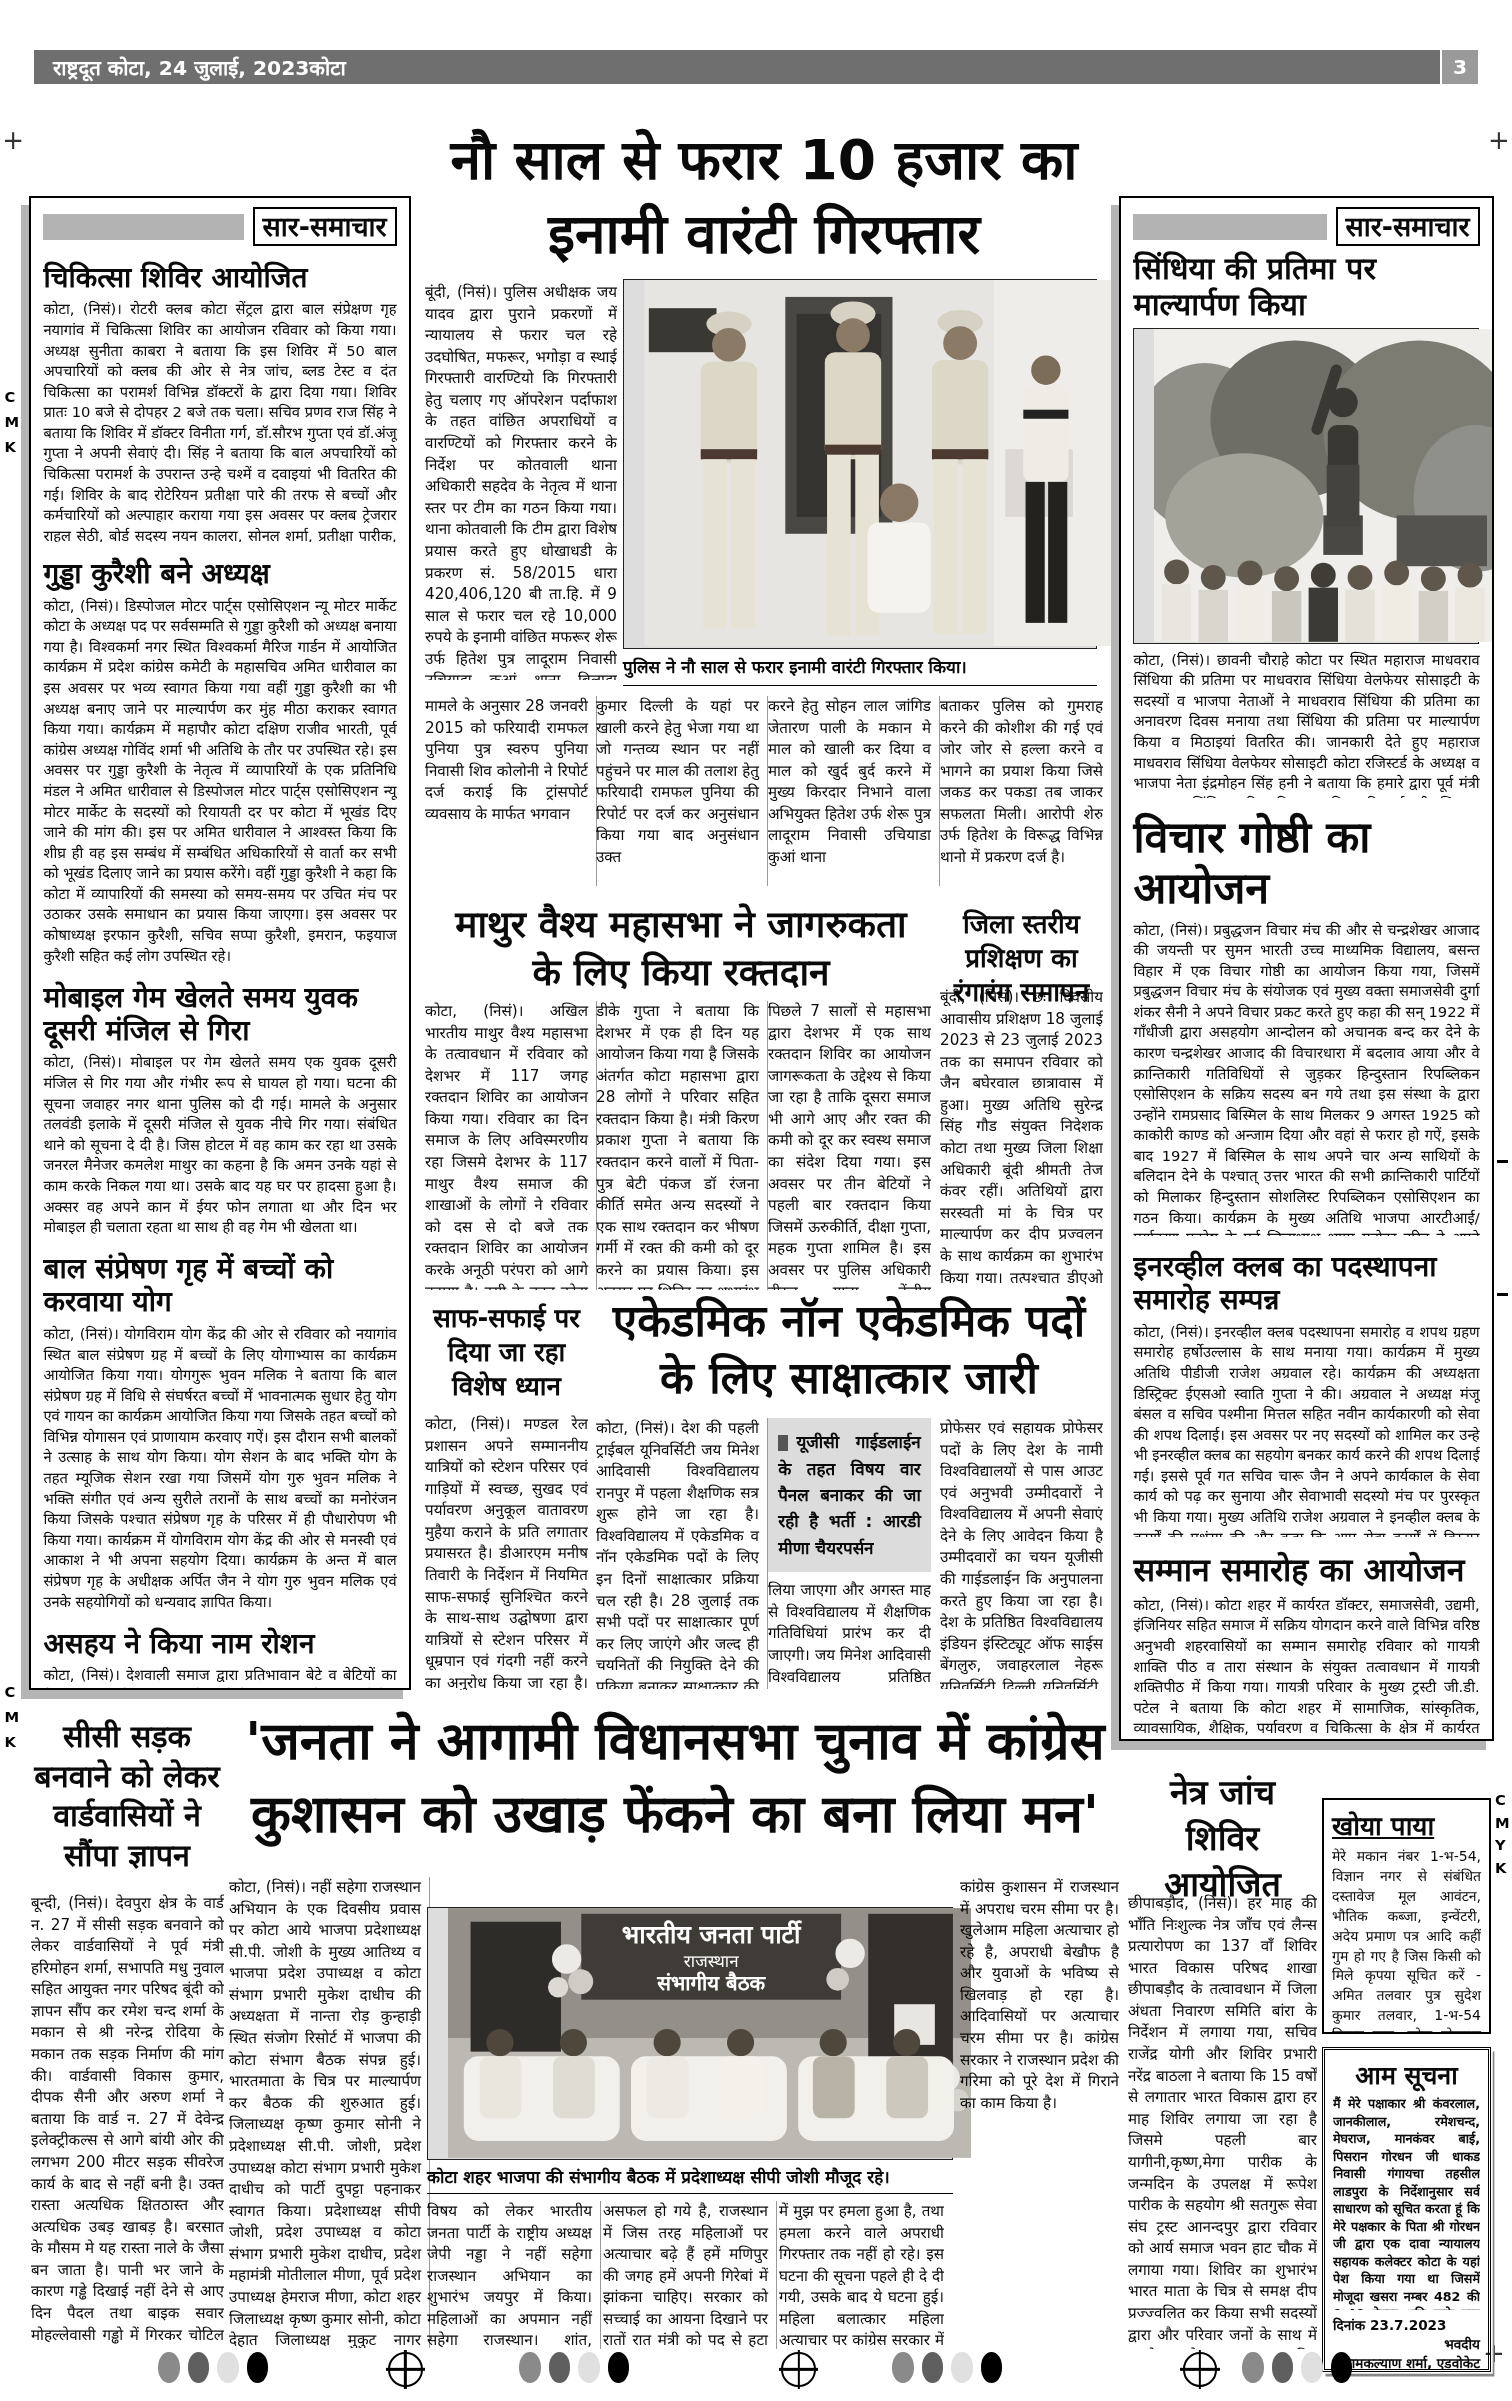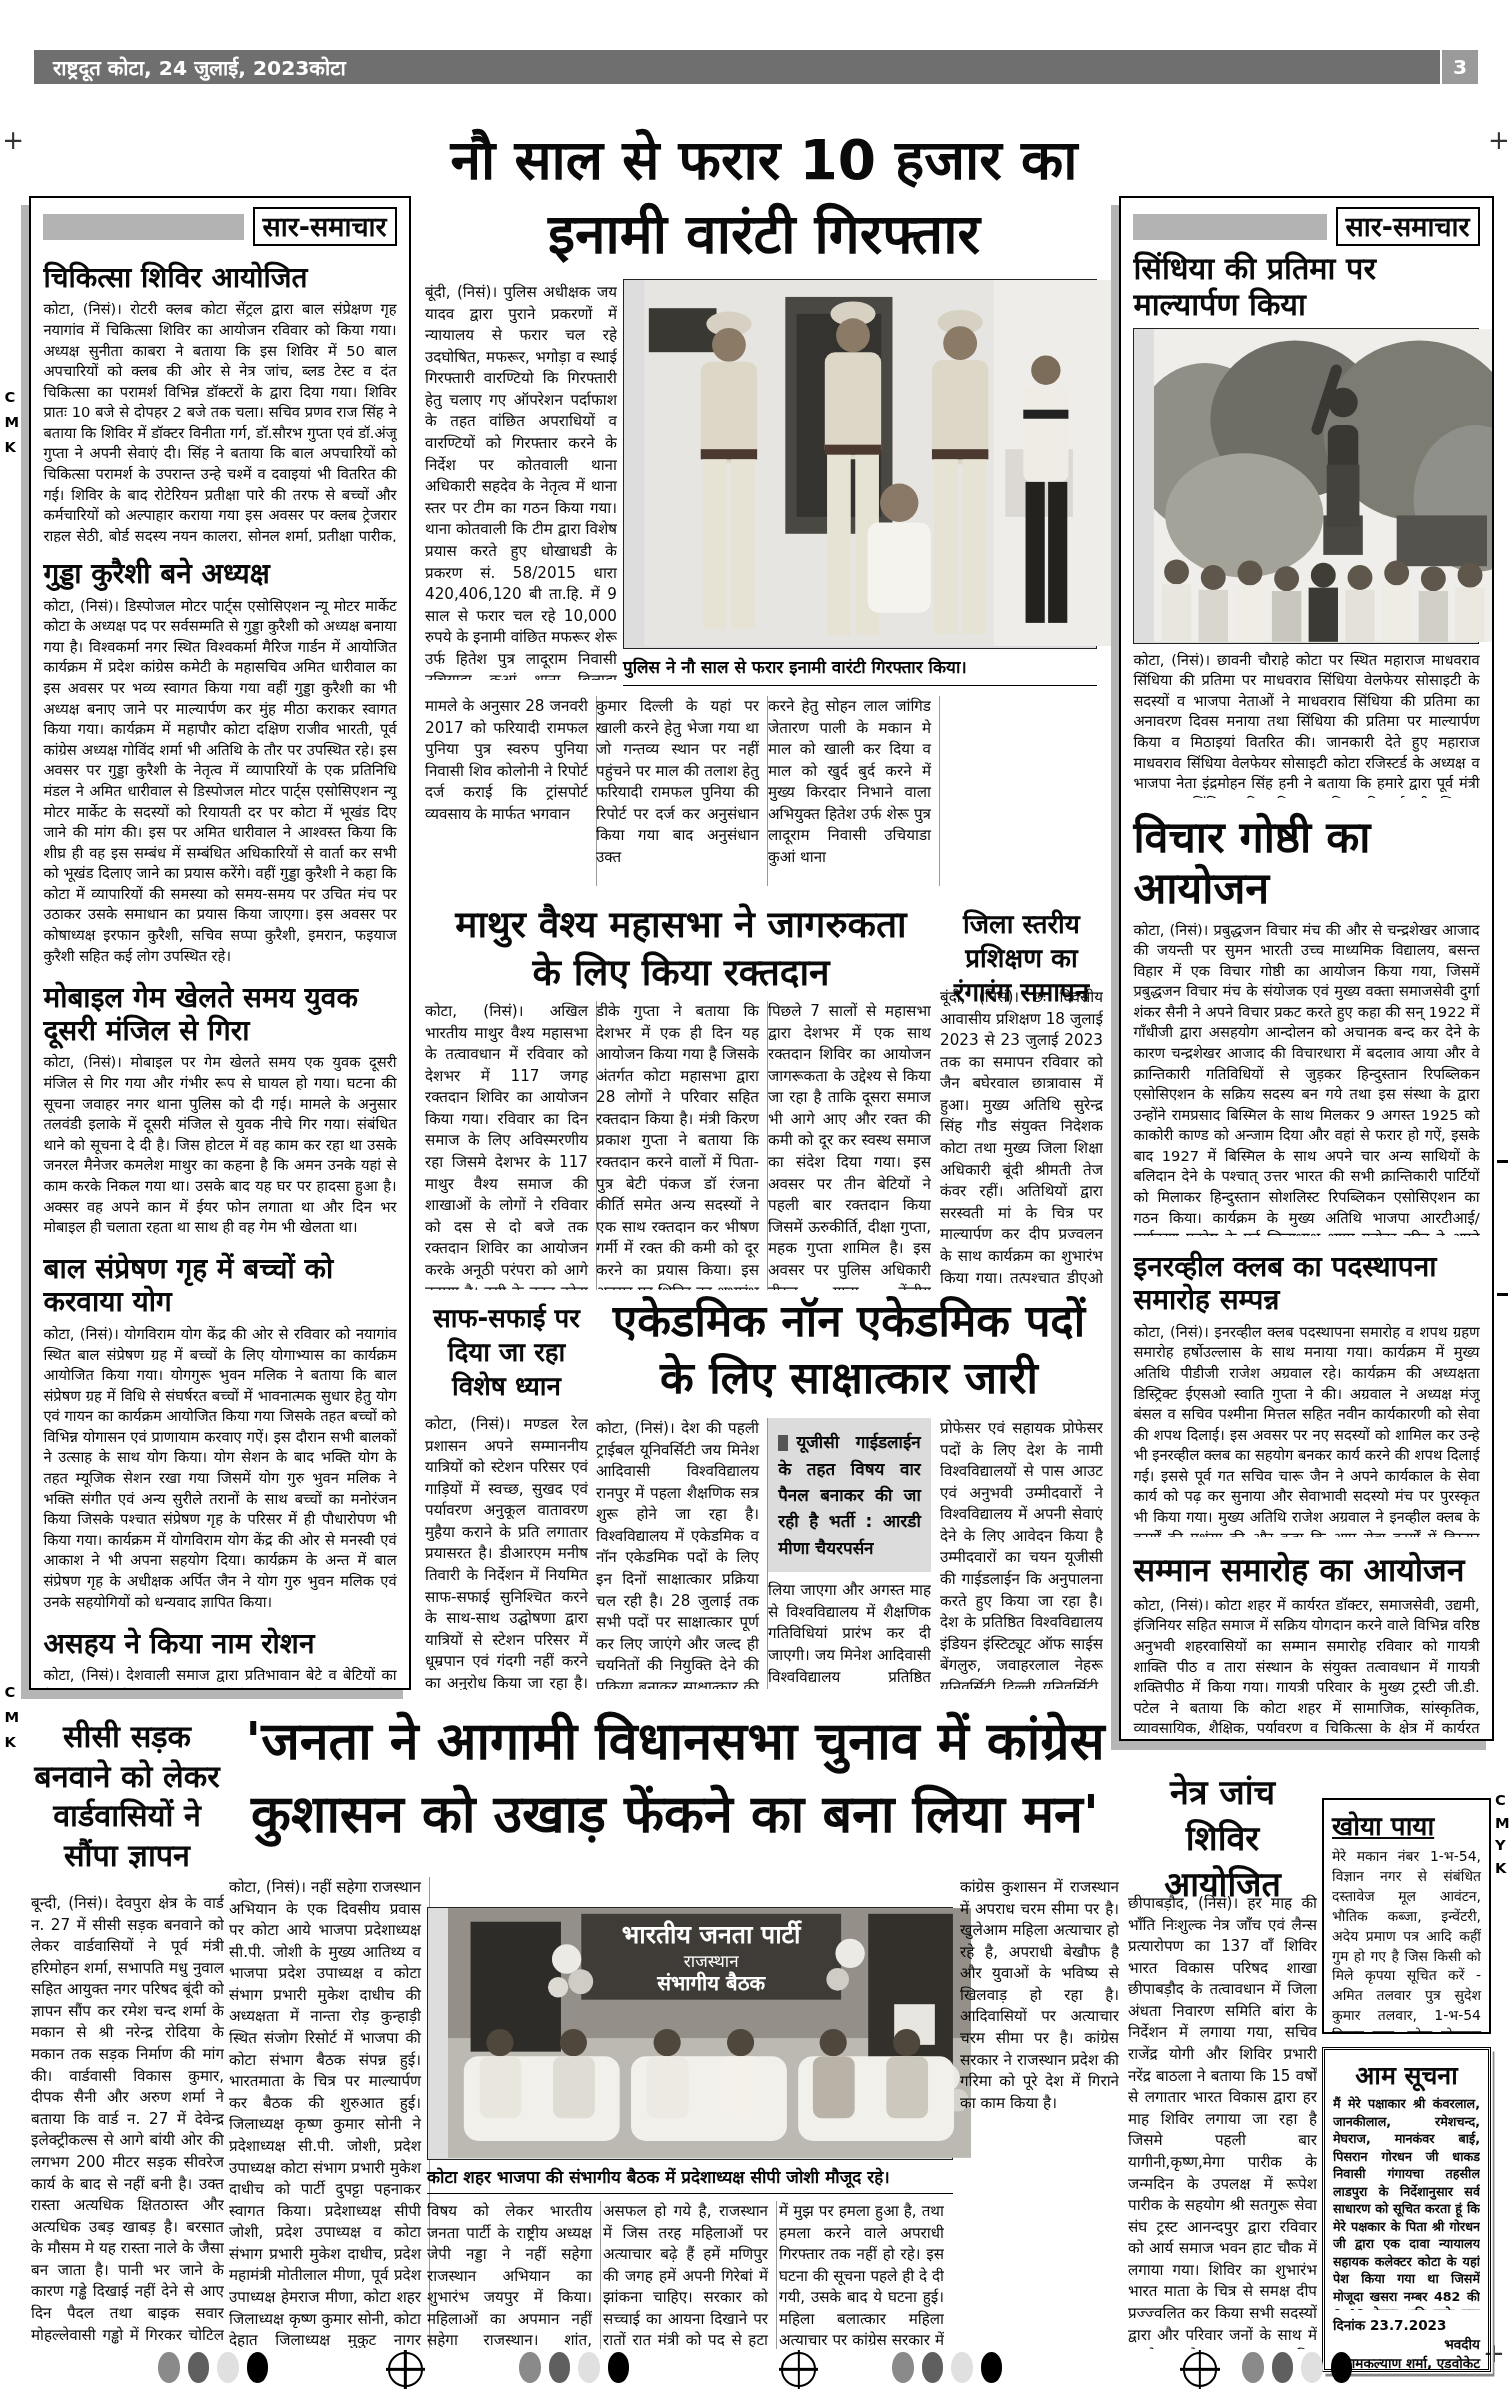--- a/index.html
+++ b/index.html
@@ -157,23 +157,24 @@
       <circle cx="712" cy="160" r="26" fill="#7c6c5a"></circle>
       <rect x="672" y="188" width="80" height="170" rx="14" fill="#efece5"></rect>
       <rect x="672" y="230" width="80" height="16" fill="#222"></rect>
       <rect x="676" y="358" width="34" height="250" fill="#24221f"></rect>
         <rect x="716" y="358" width="34" height="250" fill="#24221f"></rect>
     </svg>
   </div>
   <div class="abs caption" style="left:623px;top:656px;width:474px;">पुलिस ने नौ साल से फरार इनामी वारंटी गिरफ्तार किया।</div>
   <div class="abs rule" style="left:623px;top:685px;width:474px;height:1.1px;"></div>
 
-  <div class="abs col-body clip col-rule" style="left:425px;top:696px;width:163px;height:190px;">मामले के अनुसार 28 जनवरी 2017 को फरियादी रामफल पुनिया पुत्र स्वरुप पुनिया निवासी शिव कोलोनी ने रिपोर्ट दर्ज कराई कि ट्रांसपोर्ट व्यवसाय के मार्फत भगवान</div>
+  <div class="abs col-body clip col-rule" style="left:425px;top:696px;width:163px;height:190px;">मामले के अनुसार 28 जनवरी 2015 को फरियादी रामफल पुनिया पुत्र स्वरुप पुनिया निवासी शिव कोलोनी ने रिपोर्ट दर्ज कराई कि ट्रांसपोर्ट व्यवसाय के मार्फत भगवान</div>
   <div class="abs col-body clip col-rule" style="left:596px;top:696px;width:163px;height:190px;">कुमार दिल्ली के यहां पर खाली करने हेतु भेजा गया था जो गन्तव्य स्थान पर नहीं पहुंचने पर माल की तलाश हेतु फरियादी रामफल पुनिया की रिपोर्ट पर दर्ज कर अनुसंधान किया गया बाद अनुसंधान उक्त</div>
   <div class="abs col-body clip col-rule" style="left:768px;top:696px;width:163px;height:190px;">करने हेतु सोहन लाल जांगिड जेतारण पाली के मकान मे माल को खाली कर दिया व माल को खुर्द बुर्द करने में मुख्य किरदार निभाने वाला अभियुक्त हितेश उर्फ शेरू पुत्र लादूराम निवासी उचियाडा कुआं थाना</div>
+  <div class="abs col-body clip" style="left:940px;top:696px;width:163px;height:190px;">बताकर पुलिस को गुमराह करने की कोशीश की गई एवं जोर जोर से हल्ला करने व भागने का प्रयाश किया जिसे जकड कर पकडा तब जाकर सफलता मिली। आरोपी शेरु उर्फ हितेश के विरूद्ध विभिन्न थानो में प्रकरण दर्ज है।</div>
 
   
   <div class="abs mid-head" style="left:438px;top:901px;width:486px;">माथुर वैश्य महासभा ने जागरुकता के लिए किया रक्तदान</div>
   <div class="abs col-body clip col-rule" style="left:425px;top:1001px;width:163px;height:289px;">कोटा, (निसं)। अखिल भारतीय माथुर वैश्य महासभा के तत्वावधान में रविवार को देशभर में 117 जगह रक्तदान शिविर का आयोजन किया गया। रविवार का दिन समाज के लिए अविस्मरणीय रहा जिसमे देशभर के 117 माथुर वैश्य समाज की शाखाओं के लोगों ने रविवार को दस से दो बजे तक रक्तदान शिविर का आयोजन करके अनूठी परंपरा को आगे बढ़ाया है। इसी के तहत कोटा में भी कोटा महासभा के युवा महिला और मुख्य कार्यकारिणी द्वारा रक्तदान शिविर का आयोजन तलवंडी स्थित अपना ब्लड बैंक पर किया गया। अखिल भारतीय माथुर वैश्य महासभा कोटा के अध्यक्ष</div>
   <div class="abs col-body clip col-rule" style="left:596px;top:1001px;width:163px;height:289px;">डीके गुप्ता ने बताया कि देशभर में एक ही दिन यह आयोजन किया गया है जिसके अंतर्गत कोटा महासभा द्वारा 28 लोगों ने परिवार सहित रक्तदान किया है। मंत्री किरण प्रकाश गुप्ता ने बताया कि रक्तदान करने वालों में पिता-पुत्र बेटी पंकज डॉ रंजना कीर्ति समेत अन्य सदस्यों ने एक साथ रक्तदान कर भीषण गर्मी में रक्त की कमी को दूर करने का प्रयास किया। इस अवसर पर शिविर का शुभारंभ डॉ शशांक गुप्ता और समाज के एक दिव्यांग जोड़े हिमांशु गुप्ता संग स्वीटी गुप्ता द्वारा किया गया जिनका समाजबंधुओं ने सम्मान किया। अध्यक्ष डीके गुप्ता ने बताया कि जुलाई माह के किसी भी रविवार को चिन्हित कर</div>
   <div class="abs col-body clip" style="left:768px;top:1001px;width:163px;height:289px;">पिछले 7 सालों से महासभा द्वारा देशभर में एक साथ रक्तदान शिविर का आयोजन जागरूकता के उद्देश्य से किया जा रहा है ताकि दूसरा समाज भी आगे आए और रक्त की कमी को दूर कर स्वस्थ समाज का संदेश दिया गया। इस अवसर पर तीन बेटियों ने पहली बार रक्तदान किया जिसमें ऊरुकीर्ति, दीक्षा गुप्ता, महक गुप्ता शामिल है। इस अवसर पर पुलिस अधिकारी नीरज गुप्ता, केंद्रीय कार्यसमिति सदस्य वीरेंद्र गुप्ता, उपमंत्री राजीव गुप्ता, कोषाध्यक्ष अजय गुप्ता का विशेष सहयोग रहा। महिला मंडल में टीम मे अध्यक्ष रेनू गुप्ता और मंत्री निधि गुप्ता ने लोगों को लगातार मोटिवेट किया।</div>
 
   
   <div class="abs small-head" style="left:940px;top:908px;width:163px;">जिला स्तरीय प्रशिक्षण का रंगारंग समापन</div>
   <div class="abs col-body clip" style="left:940px;top:987px;width:163px;height:303px;">बूंदी, (निसं)। छः दिवसीय आवासीय प्रशिक्षण 18 जुलाई 2023 से 23 जुलाई 2023 तक का समापन रविवार को जैन बघेरवाल छात्रावास में हुआ। मुख्य अतिथि सुरेन्द्र सिंह गौड संयुक्त निदेशक कोटा तथा मुख्य जिला शिक्षा अधिकारी बूंदी श्रीमती तेज कंवर रहीं। अतिथियों द्वारा सरस्वती मां के चित्र पर माल्यार्पण कर दीप प्रज्वलन के साथ कार्यक्रम का शुभारंभ किया गया। तत्पश्चात डीएओ माध्यमिक प्रारंभिक राजेंद्र व्यास द्वारा अतिथियों का शाब्दिक स्वागत किया गया। शिविर प्रभारी श्रीमती सुनीता कुमारी सहायक परियोजना समन्वयक द्वारा छः दिवसीय प्रशिक्षण का प्रतिवेदन प्रस्तुत किया गया। तथा श्री गौड ने वाइस प्रिंसिपल को अपने विद्यालय में एक नवाचार जरूर करना है।</div>

